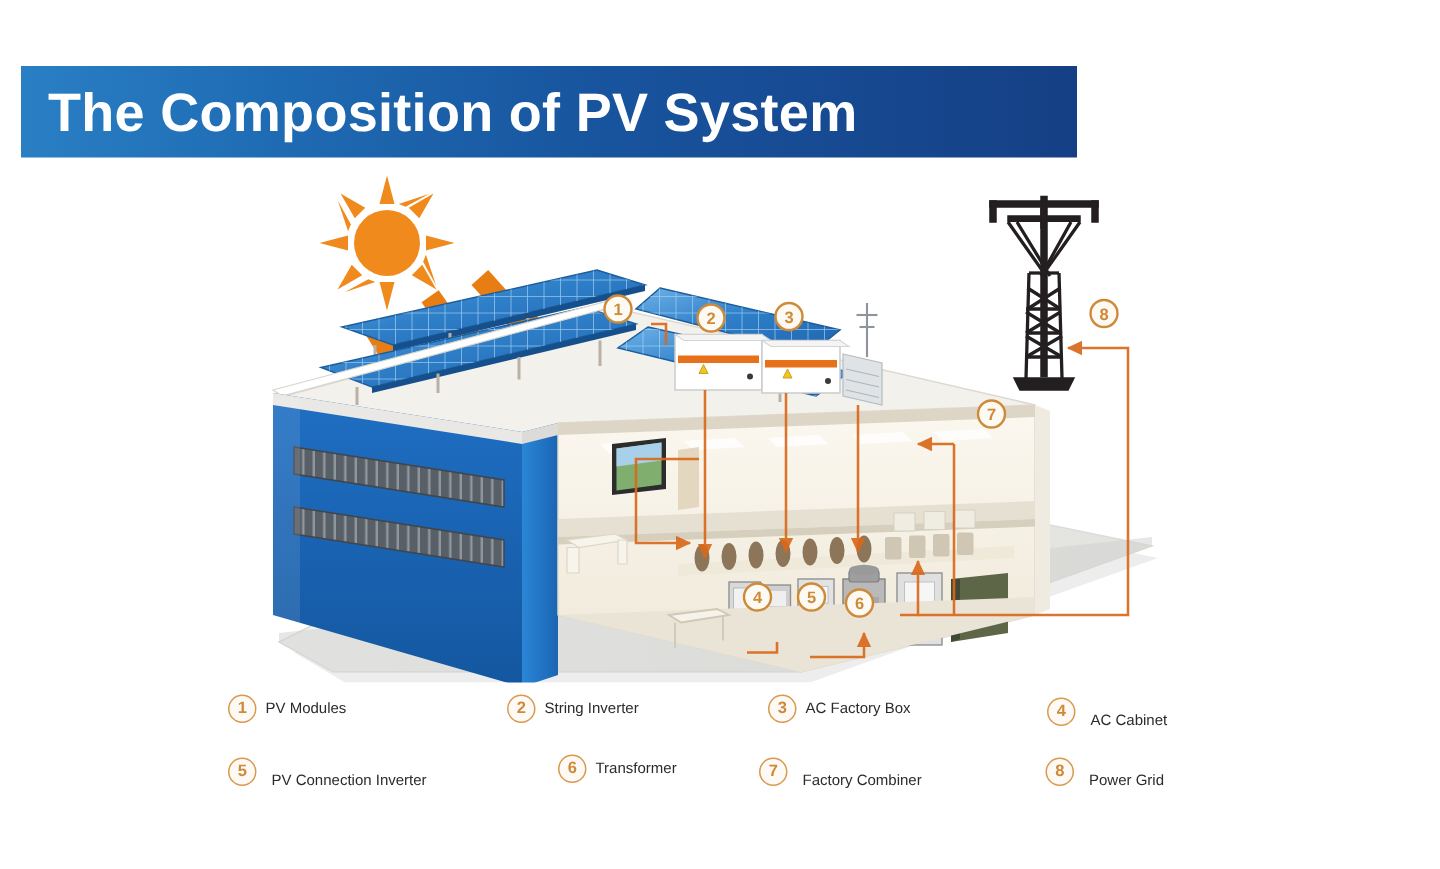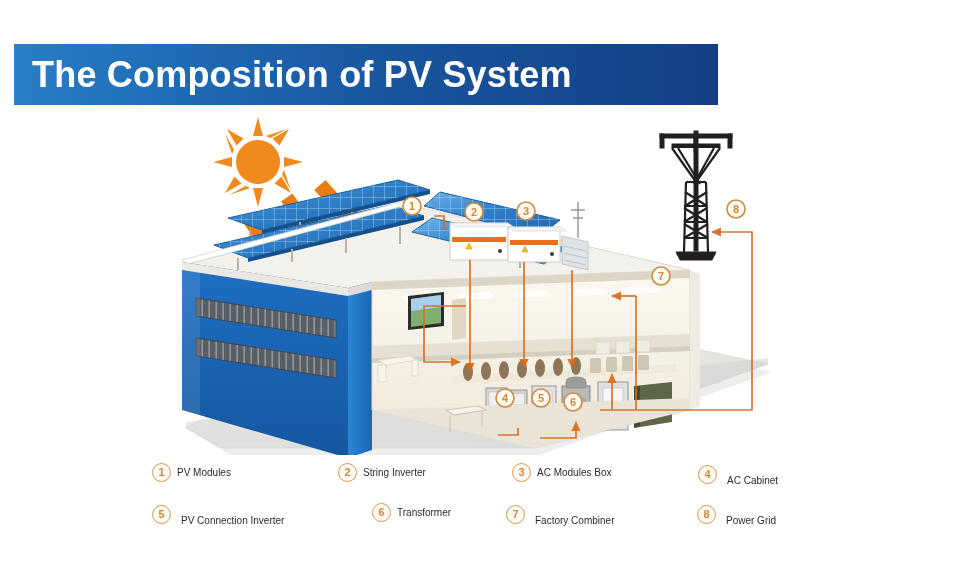--- a/index.html
+++ b/index.html
@@ -456,21 +456,21 @@
     <div class="legend-item" style="left:152px;">
       <span class="legend-num">1</span>
       <span class="legend-label">PV Modules</span>
     </div>
     <div class="legend-item" style="left:338px;">
       <span class="legend-num">2</span>
       <span class="legend-label">String Inverter</span>
     </div>
     <div class="legend-item" style="left:512px;">
       <span class="legend-num">3</span>
-      <span class="legend-label">AC Modules Box</span>
+      <span class="legend-label">AC Factory Box</span>
     </div>
     <div class="legend-item" style="left:698px;">
       <span class="legend-num">4</span>
       <span class="legend-label gap">AC Cabinet</span>
     </div>
   </div>
 
   <div class="legend-row" id="legend-row-2">
     <div class="legend-item" style="left:152px;">
       <span class="legend-num">5</span>

